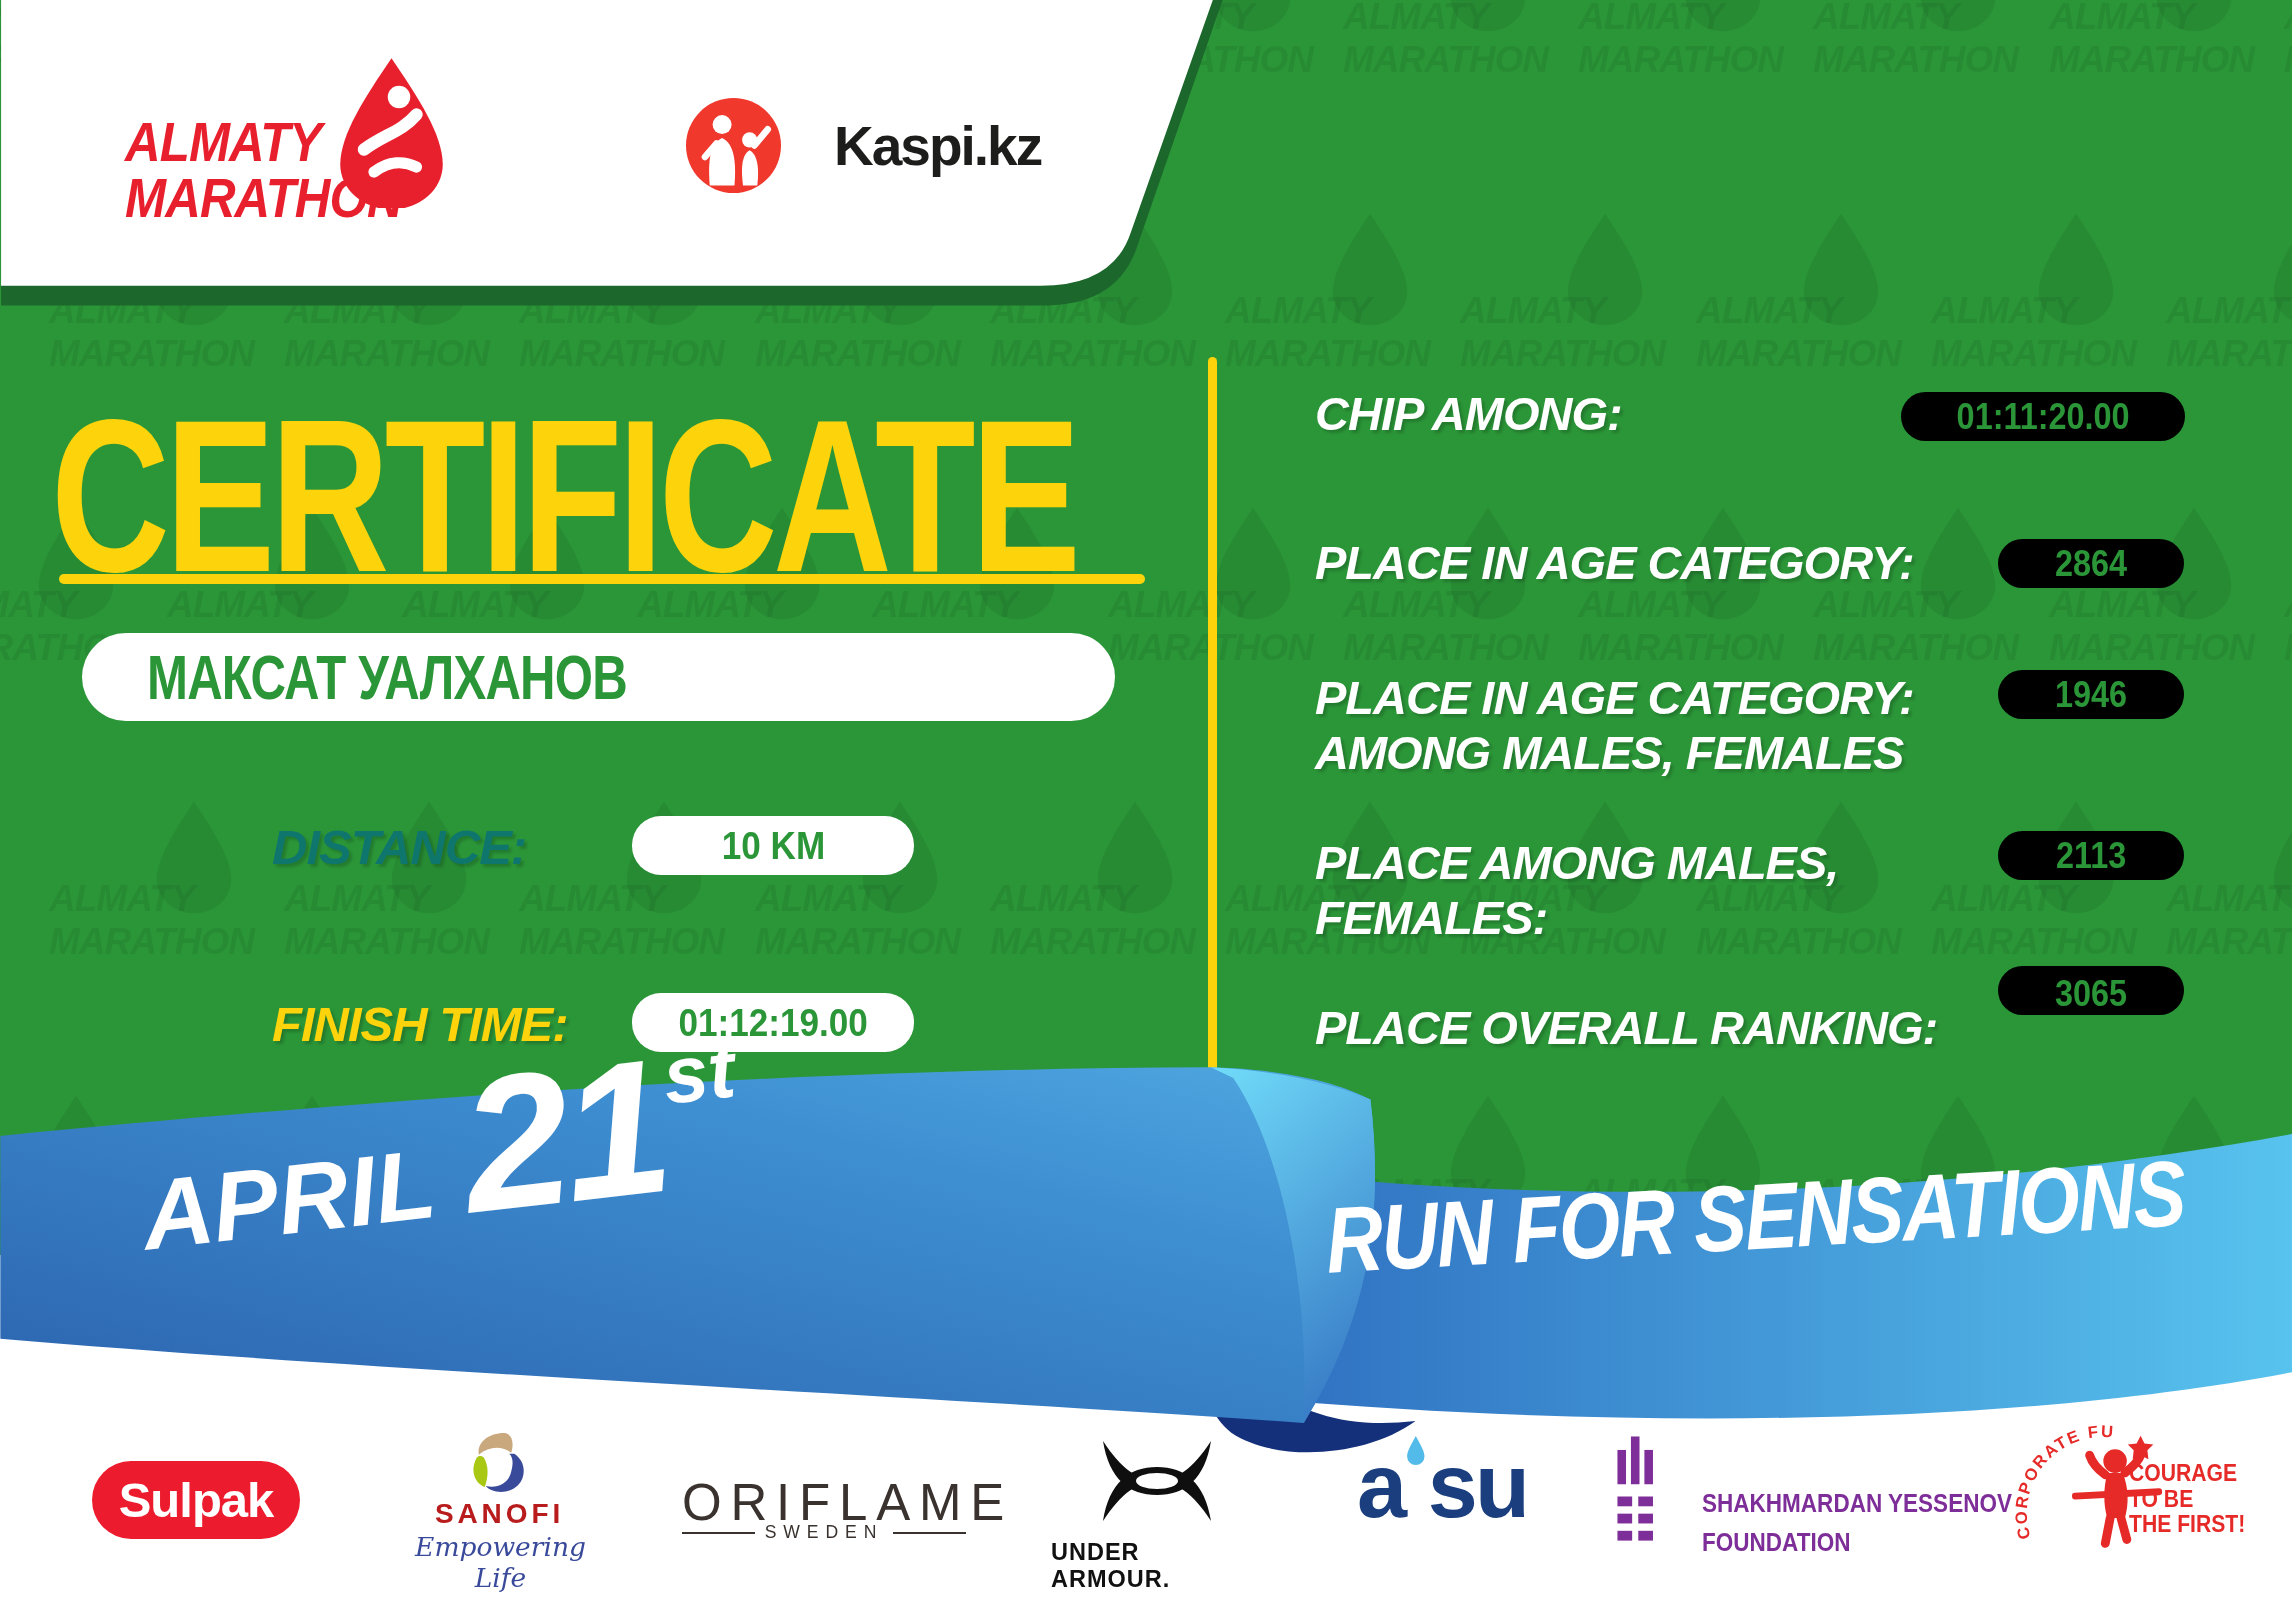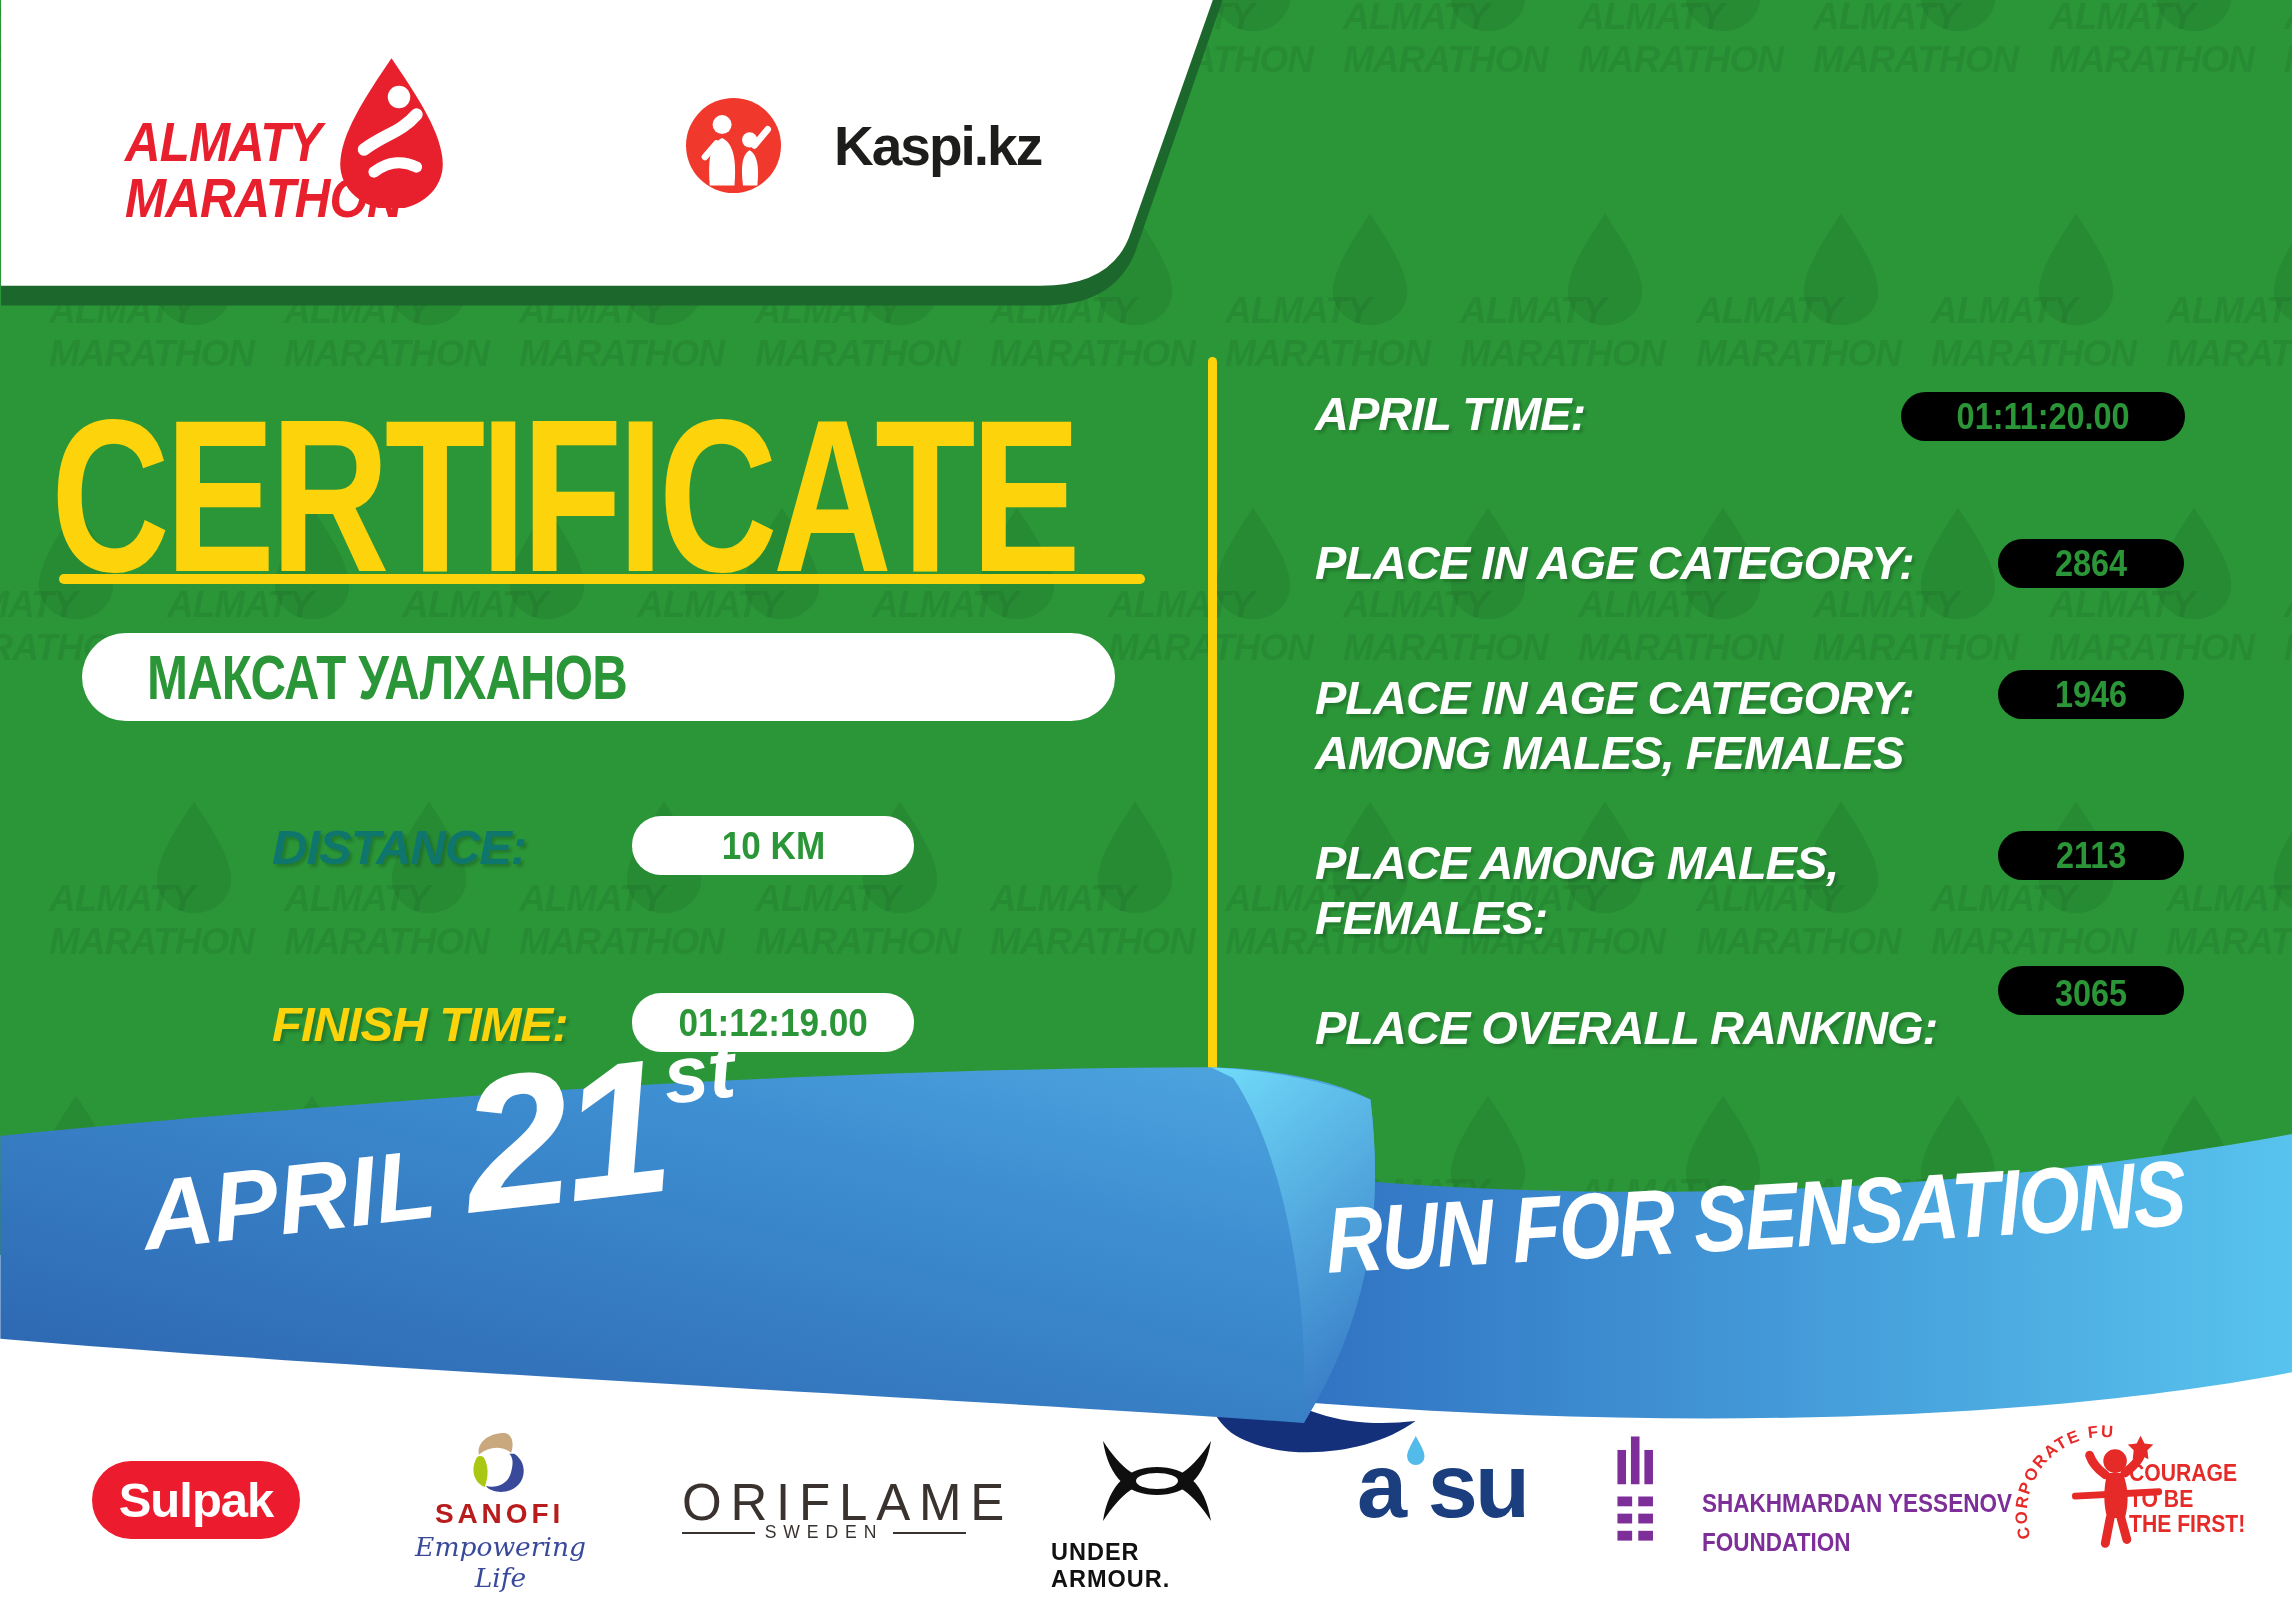--- a/index.html
+++ b/index.html
@@ -501,21 +501,21 @@
   <div class="value-pill" style="left:632px;top:816px;width:282px;height:59px;">
     <span>10 KM</span>
   </div>
   <div class="field-label yellow-label" style="left:272px;top:996px;">FINISH TIME:</div>
   <div class="value-pill" style="left:632px;top:993px;width:282px;height:59px;">
     <span>01:12:19.00</span>
   </div>
 
   <div class="vline"></div>
 
-  <div class="res-label" style="top:386px;">APRIL TIME:</div>
+  <div class="res-label" style="top:386px;">CHIP AMONG:</div>
   <div class="res-pill" style="left:1901px;top:392px;width:284px;">
     <span>01:11:20.00</span>
   </div>
 
   <div class="res-label" style="top:535px;">PLACE IN AGE CATEGORY:</div>
   <div class="res-pill" style="left:1998px;top:539px;width:186px;">
     <span>2864</span>
   </div>
 
   <div class="res-label" style="top:670px;">PLACE IN AGE CATEGORY:</div>

